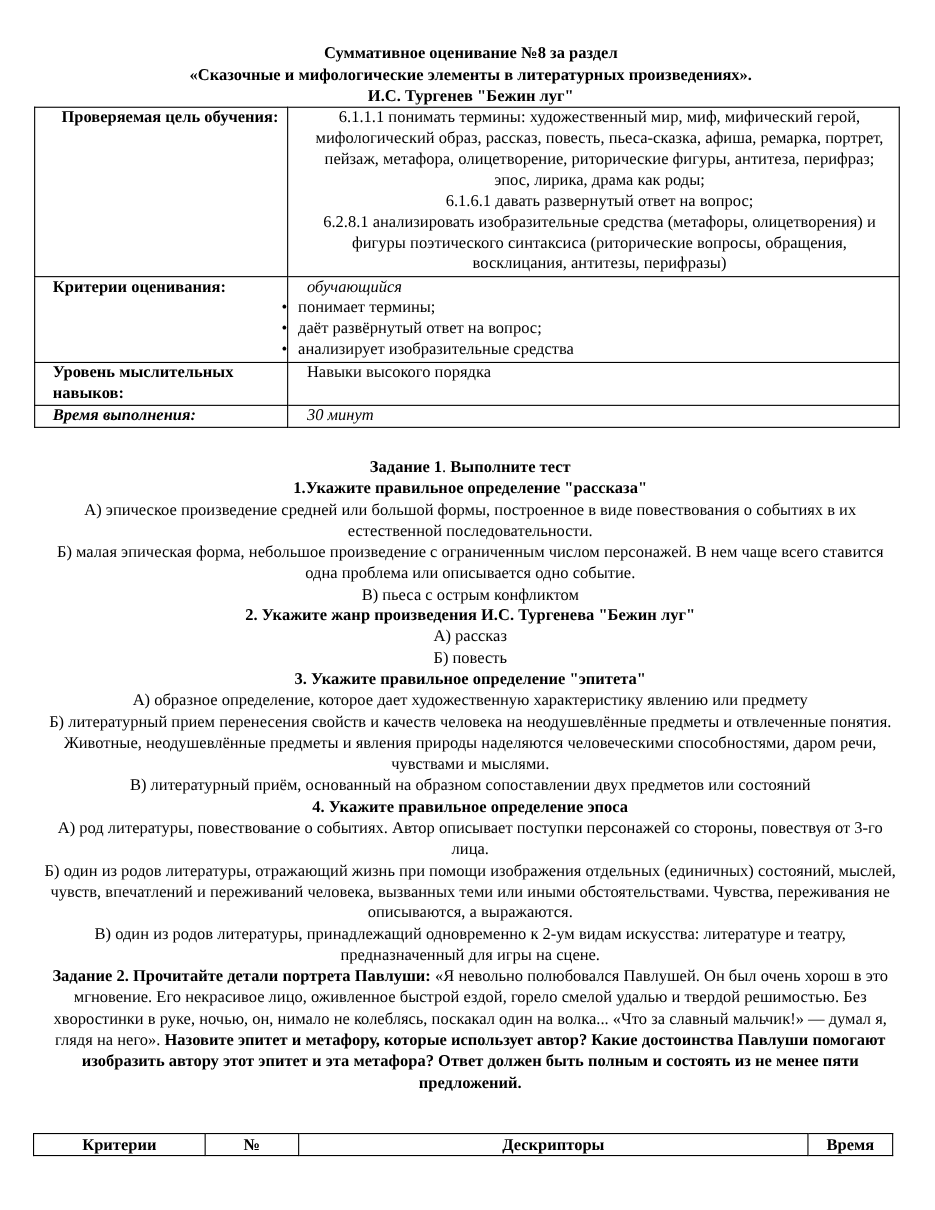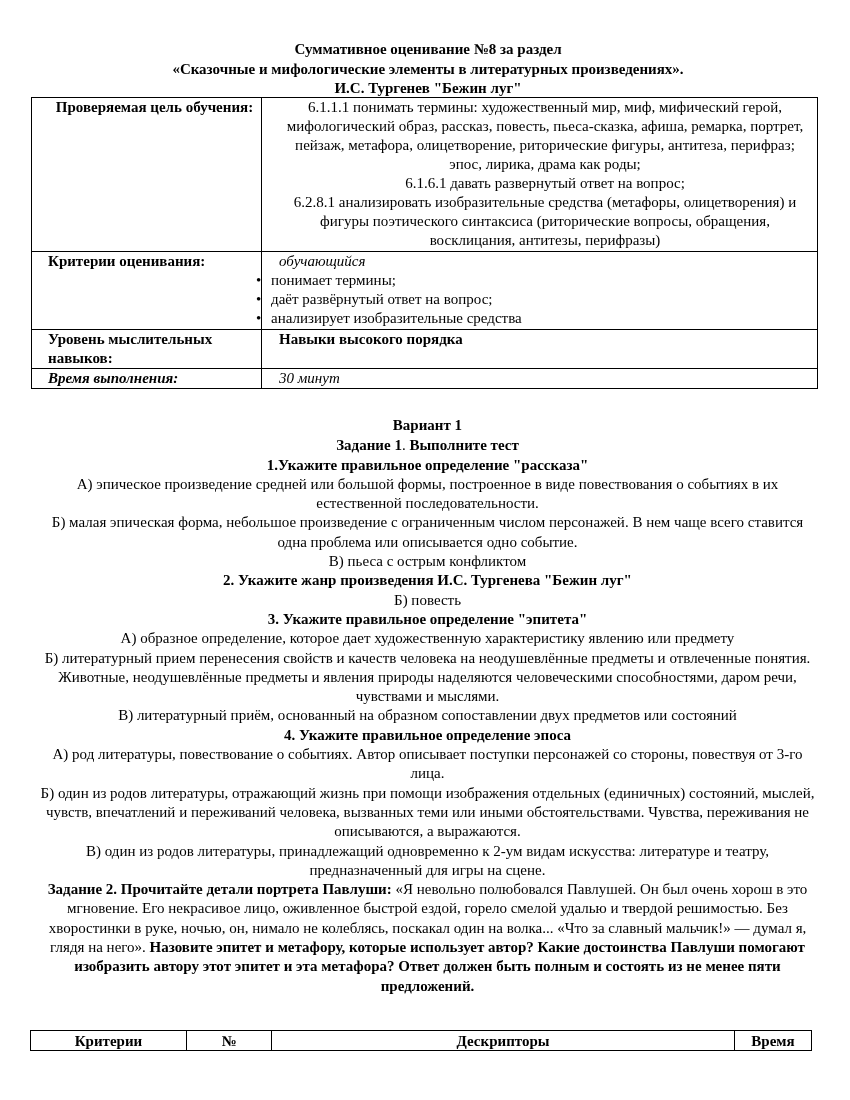--- a/index.html
+++ b/index.html
@@ -13,21 +13,21 @@
 
   table.info {
     position: absolute; left: 31px; top: 97px; width: 787px;
     border-collapse: collapse; table-layout: fixed; line-height: 19px;
   }
   table.info td { border: 1px solid #000; vertical-align: top; padding: 0; }
   table.info td.lbl { width: 213px; font-weight: bold; padding-left: 16px; }
   table.info td.val { padding-left: 17px; padding-right: 6px; }
   .r1 td { height: 153px; text-align: center; }
   .r2 td { height: 77px; }
-  .r3 td { height: 38px; font-weight: bold; }
+  .r3 td { height: 38px; }
   .r4 td { height: 18px; font-style: italic; }
   .r4 td.lbl { line-height: 18px; }
   .it { font-style: italic; }
   .crit-list { margin: 0; padding: 0; list-style: none; position: relative; left: -25px; }
   .crit-list li { position: relative; padding-left: 17px; }
   .crit-list li::before { content: "•"; position: absolute; left: 2px; }
 
   .body-text { position: absolute; left: 40px; top: 416px; width: 775px; line-height: 19.3px; }
   .variant { text-align: center; font-weight: bold; margin-bottom: 1px; padding-left: 0; }
   .b { font-weight: bold; }
@@ -76,33 +76,33 @@
       <td class="val">Навыки высокого порядка</td>
     </tr>
     <tr class="r4">
       <td class="lbl">Время выполнения:</td>
       <td class="val">30 минут</td>
     </tr>
   </tbody>
     </table>
 
   <div class="body-text">
-    <div class="variant">Вариант 1</div>
 
     <p class="p"><span class="b">Задание 1</span><span>. </span><span class="b">Выполните тест</span></p>
 
     <div>
       <p class="p b">1.Укажите правильное определение "рассказа"</p>
       <p class="p">А) эпическое произведение средней или большой формы, построенное в виде повествования о событиях в их естественной последовательности.</p>
       <p class="p">Б) малая эпическая форма, небольшое произведение с ограниченным числом персонажей. В нем чаще всего ставится одна проблема или описывается одно событие.</p>
       <p class="p">В) пьеса с острым конфликтом</p>
     </div>
 
     <div>
       <p class="p b">2. Укажите жанр произведения И.С. Тургенева "Бежин луг"</p>
+      <p class="p">А) рассказ</p>
       <p class="p">Б) повесть</p>
     </div>
 
     <div>
       <p class="p b">3. Укажите правильное определение "эпитета"</p>
       <p class="p">А) образное определение, которое дает художественную характеристику явлению или предмету</p>
       <p class="p">Б) литературный прием перенесения свойств и качеств человека на неодушевлённые предметы и отвлеченные понятия. Животные, неодушевлённые предметы и явления природы наделяются человеческими способностями, даром речи, чувствами и мыслями.</p>
       <p class="p">В) литературный приём, основанный на образном сопоставлении двух предметов или состояний</p>
     </div>
 

